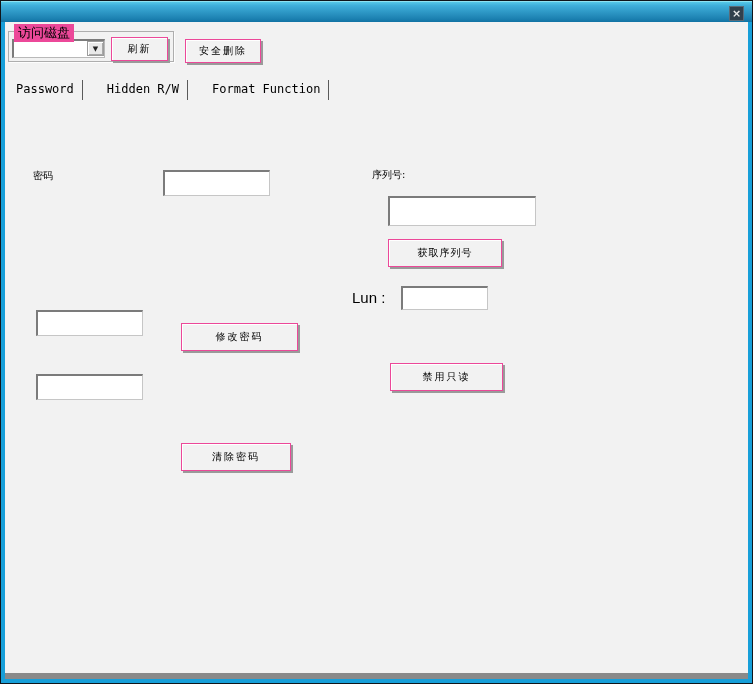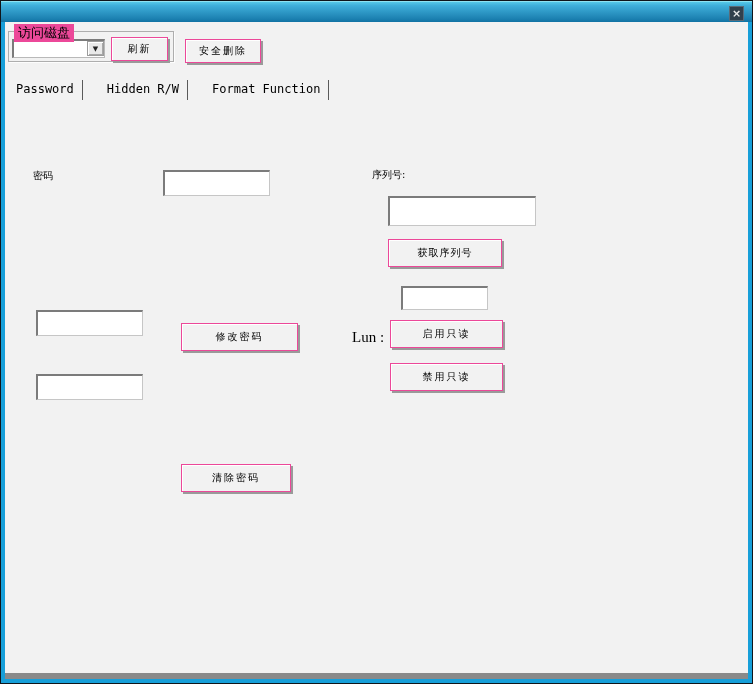--- a/index.html
+++ b/index.html
@@ -144,21 +144,21 @@
     height: 20px;
     line-height: 19px;
     padding: 0 8px;
     border-right: 1px solid #5a5a5a;
     font-family: "DejaVu Sans Mono", "Liberation Mono", monospace;
     font-size: 12px;
     color: #000;
     white-space: nowrap;
     cursor: default;
   }
-  .sans { font-family: Liberation Serif, serif; margin-top: 40px; }
+  .sans { font-family: Liberation Sans, sans-serif; }
 </style>
 </head>
 <body>
 
 <div class="window">
   <div class="frame"></div>
 
   <div class="titlebar">
     <div class="close-btn">×</div>
   </div>
@@ -197,21 +197,20 @@
   <button class="btn" style="left:388px; top:239px; width:114px; height:28px; letter-spacing:1px;">获取序列号</button>
 
   <div class="lbl sans" style="left:352px; top:289px; font-size:15px;">Lun :</div>
 
   <input class="txt" style="left: 401px; top: 286px; width: 87px; height: 24px;" value="">
 
   <input class="txt" style="left: 36px; top: 310px; width: 107px; height: 26px;" value="">
 
   <button class="btn" style="left:181px; top:307px; width:117px; height:28px;margin-top:16px;">修改密码</button>
 
-  <button class="btn" style="left:390px; top:320px; width:113px; height:28px;">启用只读</button>
 
   <input class="txt" style="left: 36px; top: 374px; width: 107px; height: 26px;" value="">
 
 
   <button class="btn" style="left:390px; top:363px; width:113px; height:28px;">禁用只读</button>
 
-  <button class="btn" style="left:181px; top:464px; width:110px; height:28px;">清除密码</button>
+  <button class="btn" style="left:181px; top:443px; width:110px; height:28px;">清除密码</button>
 </div>
 
 </body></html>

